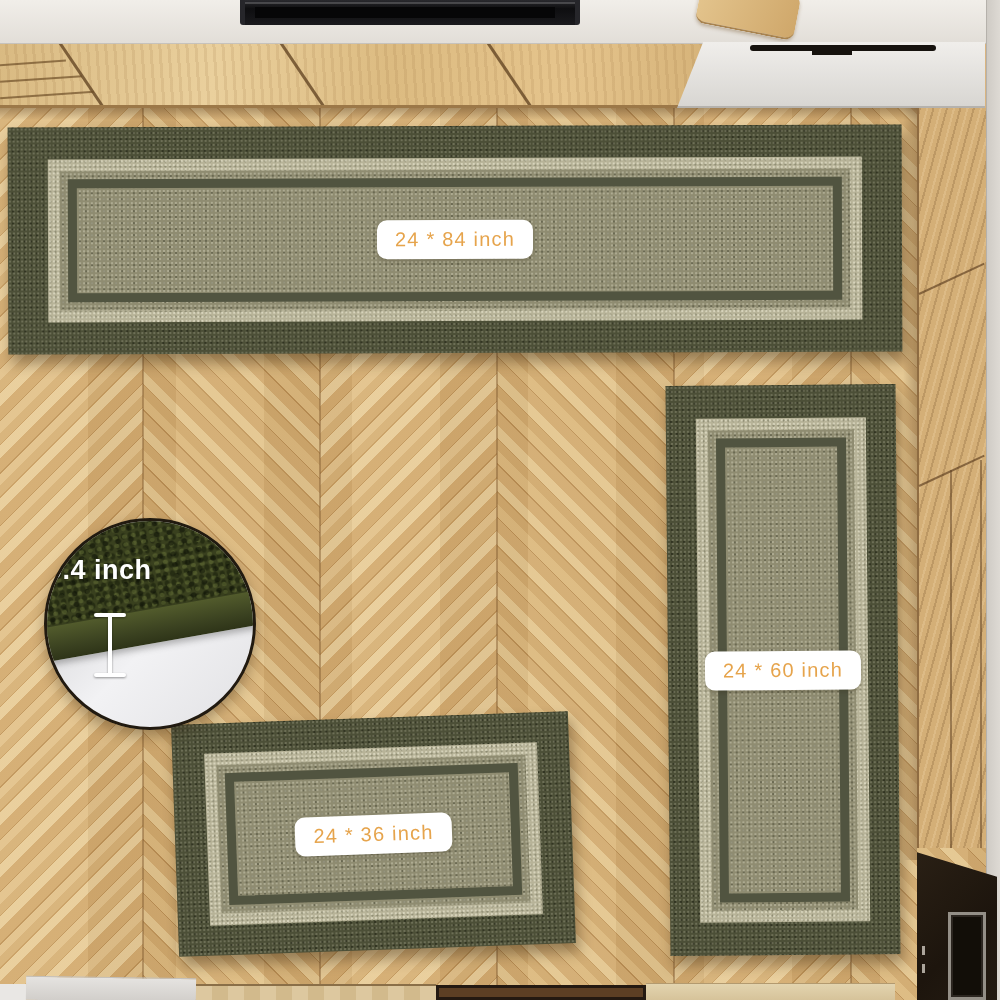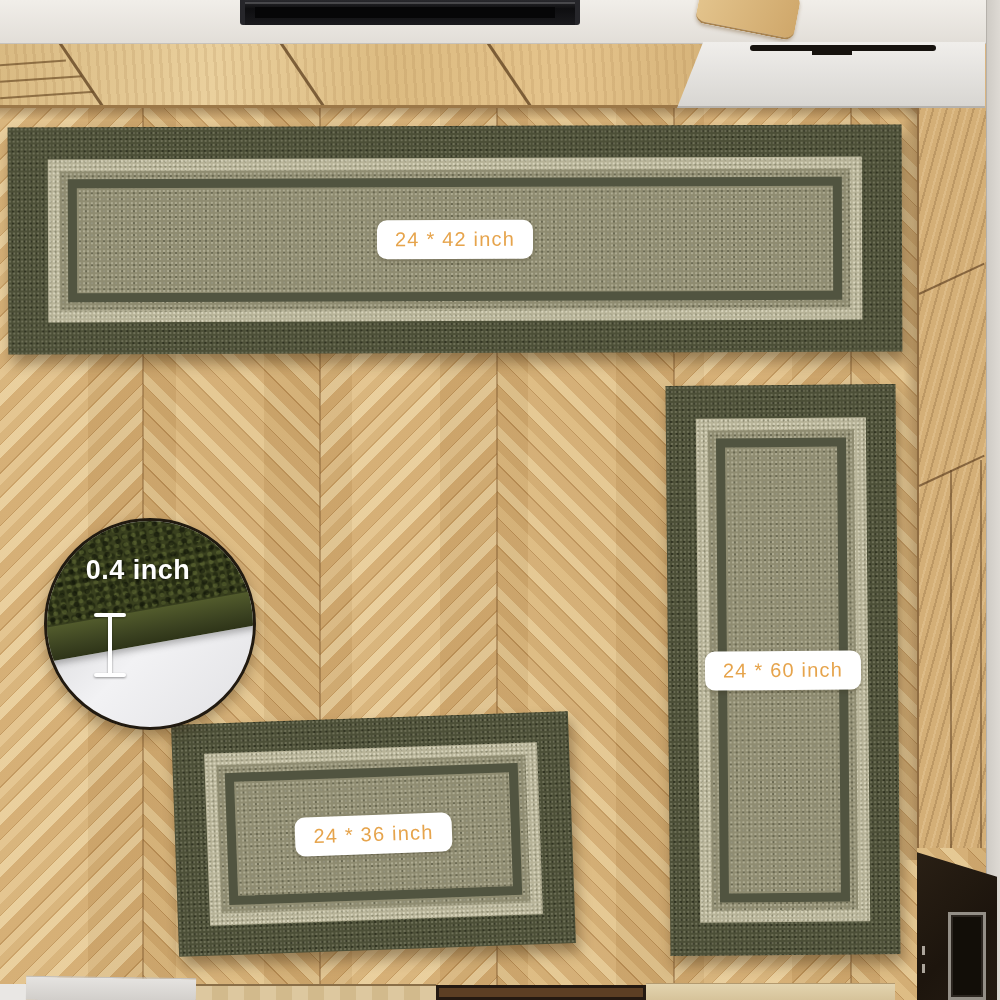--- a/index.html
+++ b/index.html
@@ -85,21 +85,21 @@
      box-shadow:0 6px 14px rgba(50,35,15,.35);}
   .inset-rug{position:absolute;left:-48px;top:-58px;width:320px;height:200px;transform:rotate(-10deg);}
   .shag{position:absolute;left:0;top:0;width:100%;height:152px;background-color:#39401e;
      background-image:
        radial-gradient(rgba(10,14,4,.55) 2.5px,transparent 3.5px),
        radial-gradient(rgba(110,122,60,.45) 2px,transparent 3px),
        radial-gradient(rgba(20,26,8,.5) 2px,transparent 3px);
      background-size:13px 11px,9px 8px,7px 9px;border-radius:0 0 16px 20px;}
   .binding{position:absolute;left:4px;top:144px;width:312px;height:34px;border-radius:17px;
      background:linear-gradient(#525b2c,#3a4120 65%,#2e3418);box-shadow:0 4px 6px rgba(60,60,60,.35);}
-  .inset-label{position:absolute;top:34px;left:0;width:182px;text-align:center;color:#fff;
+  .inset-label{position:absolute;top:34px;left:0;width:182px;text-align:left;color:#fff;
      font-size:27px;font-weight:bold;letter-spacing:.5px;text-shadow:0 1px 3px rgba(0,0,0,.55);z-index:3;}
   .measure{position:absolute;left:47px;top:92px;width:32px;height:64px;z-index:3;
      filter:drop-shadow(0 1px 1px rgba(0,0,0,.4));}
   .measure .stem{position:absolute;left:14px;top:0;width:4px;height:100%;background:#fff;border-radius:2px;}
   .measure .cap{position:absolute;left:0;width:100%;height:4px;background:#fff;border-radius:2px;}
 
   
   .stool-a{position:absolute;left:0;top:984px;width:26px;height:16px;background:#e9e7e4;z-index:6;}
   .stool-b{position:absolute;left:26px;top:977px;width:170px;height:24px;z-index:6;
      background:linear-gradient(#e5e3e0,#d1cecA);border-top:1px solid #c3c0bc;transform:rotate(.8deg);}
@@ -165,21 +165,21 @@
     <div class="p-seam" style="left:0;top:185px"></div>
     <div class="p-seam" style="left:0;top:377px"></div>
     <div class="p-vseam" style="left:31px;top:362px;height:378px"></div>
     <div class="p-vseam" style="left:61px;top:352px;height:388px"></div>
   </div>
 
   <div class="rug rug-large tex-dark">
     <div class="ring-cream tex-cream">
       <div class="ring-gap tex-field">
         <div class="ring-inner tex-field">
-          <div class="pill" style="color: rgb(230, 164, 76); background: rgb(255, 255, 255);">24 * 42 inch</div>
+          <div class="pill" style="color: rgb(230, 164, 76); background: rgb(255, 255, 255);">24 * 84 inch</div>
         </div>
       </div>
     </div>
   </div>
 
   <div class="rug rug-runner tex-dark">
     <div class="ring-cream tex-cream">
       <div class="ring-gap tex-field">
         <div class="ring-inner tex-field">
           <div class="pill" style="color: rgb(230, 164, 76); background: rgb(255, 255, 255);">24 * 60 inch</div>

